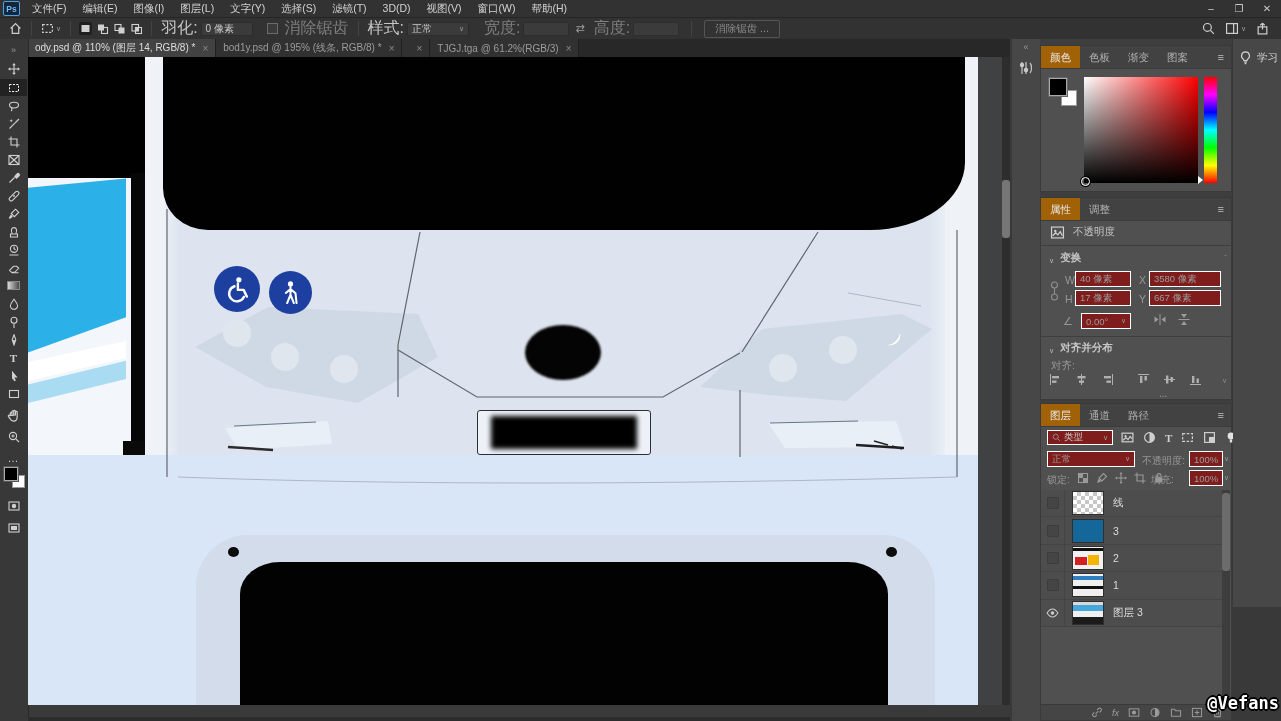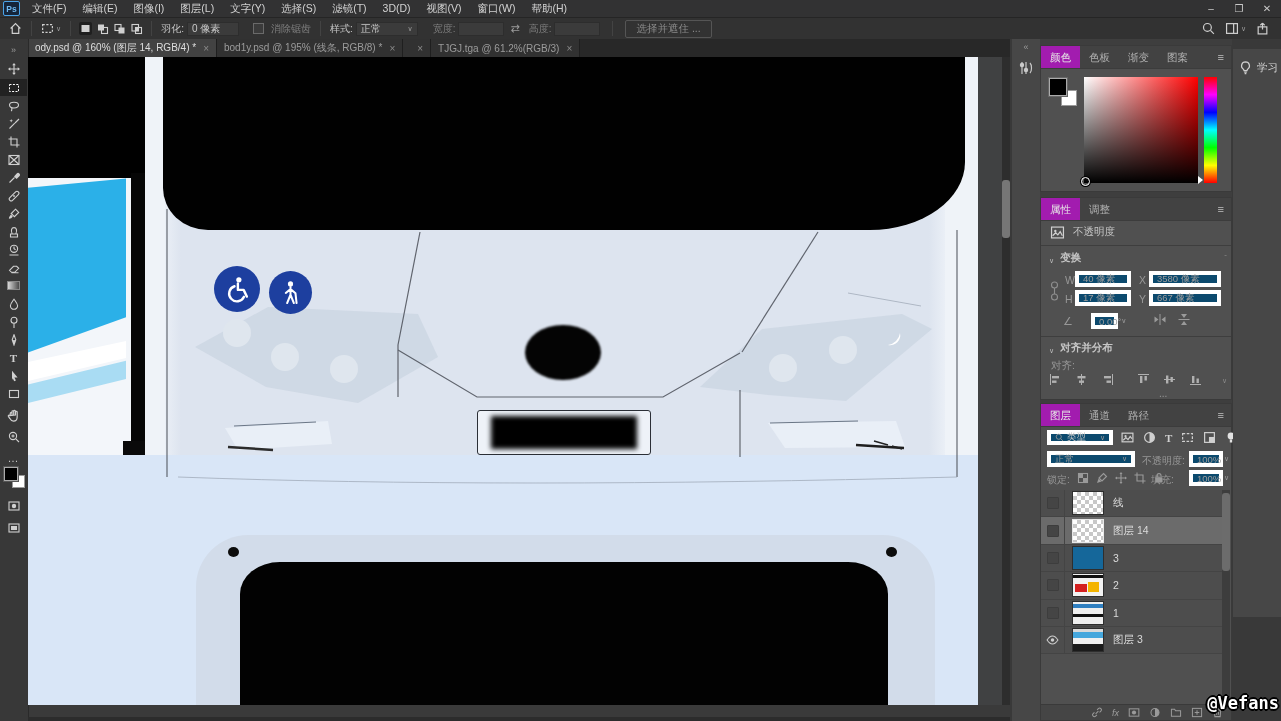--- a/index.html
+++ b/index.html
@@ -15,21 +15,21 @@
   
   #menubar{left:0;top:0;width:1281px;height:17px;background:#323233;border-bottom:1px solid #252525;display:flex;align-items:center}
   .menu-item{padding:0 8px;font-size:10.5px;color:#d2d2d2;line-height:17px}
   #pslogo{width:15px;height:13px;margin:0 4px 0 3px;border:1px solid #4aa3e8;border-radius:2px;color:#6fb9f0;
           font-size:8.5px;font-weight:bold;display:flex;align-items:center;justify-content:center;background:#15253a}
   #winctl{margin-left:auto;display:flex;align-items:center;height:17px}
   .wbtn{width:28px;text-align:center;color:#c9c9c9;font-size:10px;line-height:17px}
   #optionsbar{left:0;top:18px;width:1281px;height:21px;background:#323232;border-bottom:1px solid #242424;display:flex;align-items:center}
   .osep{width:1px;height:15px;background:#434343;margin:0 6px}
   .obtn{display:flex;align-items:center;justify-content:center;height:18px;padding:0 3px}
-  .olbl{font-size:10px;color:#c6c6c6;margin:0 3px}
+  .olbl{font-size:16px;color:#c6c6c6;margin:0 3px}
   .odim{color:#7e7e7e}
   .oinput{background:#3b3b3b;border:1px solid #2d2d2d;height:14px;display:flex;align-items:center;padding:0 4px;font-size:10px;color:#c9c9c9;min-width:40px;box-sizing:border-box}
   .ochk{width:9px;height:9px;border:1px solid #6a6a6a;background:#3b3b3b;margin-right:4px}
   .modebox{width:13px;height:13px;margin:0 2px;display:flex;align-items:center;justify-content:center;border-radius:2px}
   .modebox.on{background:#1f1f1f}
   
   #tabbar{left:28px;top:39px;width:982px;height:18px;background:#282828;display:flex;border-bottom:1px solid #202020}
   .doc-tab{display:flex;align-items:center;padding:0 7px;background:#313131;border-right:1px solid #1f1f1f;font-size:10px;color:#9b9b9b;white-space:nowrap}
   .doc-tab.active{background:#424242;color:#dedede}
   .tab-x{margin-left:7px;color:#8a8a8a;font-size:10px}
@@ -40,25 +40,25 @@
   
   #viewport{left:28px;top:57px;width:982px;height:648px;background:#454647;overflow:hidden}
   #statusbar{left:28px;top:705px;width:982px;height:12px;background:#3a3a3a;display:flex;align-items:center;font-size:9.5px;color:#b7b7b7}
   #hscroll{left:28px;top:717px;width:982px;height:4px;background:#2c2c2c}
   
   #panelbase{left:1010px;top:39px;width:271px;height:682px;background:#393939}
   .pcol{position:absolute;background:#474747}
   .panel{position:absolute;background:#505050;border:1px solid #3a3a3a;box-sizing:border-box}
   .ptabs{display:flex;background:#424242;height:22px;border-bottom:1px solid #3c3c3c}
   .ptab{padding:0 9px;line-height:22px;font-size:10.5px;color:#b0b0b0}
-  .ptab.on{background:#a21caf;color:#e6e6e6}
+  .ptab.on{background:#a16207;color:#e6e6e6}
   .pmenu{margin-left:auto;color:#c0c0c0;font-size:11px;line-height:22px;padding-right:7px}
   .lbl{font-size:10.5px;color:#c6c6c6}
   .dim{color:#979797}
-  .input{position:absolute;background:#0c4a6e;border:4px solid #ffffff;color:#9c9c9c;font-size:9.5px;display:flex;align-items:center;padding:0 4px;box-sizing:border-box;height:16px}
+  .input{position:absolute;background:#7f1d1d;border:1px solid #ffffff;color:#9c9c9c;font-size:9.5px;display:flex;align-items:center;padding:0 4px;box-sizing:border-box;height:16px}
   .chev{margin-left:auto;font-size:7px;color:#9a9a9a}
   .divline{position:absolute;left:0;width:100%;height:1px;background:#3e3e3e}
   
   .lrow{display:flex;align-items:center;height:26.4px;border-bottom:1px solid #444444;background:#4d4d4d}
   .lrow.sel{background:#6b6b6b}
   .viscell{width:23px;align-self:stretch;border-right:1px solid #444444;display:flex;align-items:center;justify-content:center}
   .visbox{width:10px;height:10px;background:#454545;border:1px solid #3d3d3d;border-radius:1px}
   .lthumb{width:30px;height:22px;margin-left:7px;position:relative;overflow:hidden;border:1px solid #2e2e2e;flex:none}
   .checker{background-color:#ffffff;background-image:linear-gradient(45deg,#c8c8c8 25%,transparent 25%,transparent 75%,#c8c8c8 75%),linear-gradient(45deg,#c8c8c8 25%,transparent 25%,transparent 75%,#c8c8c8 75%);background-size:8px 8px;background-position:0 0,4px 4px}
   .lname{margin-left:9px;font-size:10.5px;color:#dadada;white-space:nowrap}
@@ -141,21 +141,21 @@
       <span>正常</span>
         <span class="chev">∨</span>
       </span>
     <span style="width:12px"></span>
     <span class="olbl odim">宽度:</span>
     <span class="oinput" style="width:46px"></span>
     <span class="olbl" style="color:#9a9a9a;font-size:11px;margin:0 6px">⇄</span>
     <span class="olbl odim">高度:</span>
     <span class="oinput" style="width:46px"></span>
     <span class="osep" style="margin:0 12px"></span>
-    <span style="border:1px solid #555;border-radius:2px;padding:1px 10px;font-size:10.5px;color:#8a8a8a">选择并遮住 ...</span>
+    <span style="border:1px solid #555;border-radius:2px;padding:1px 10px;font-size:10.5px;color:#8a8a8a">消除锯齿 ...</span>
     <span style="margin-left:auto;display:flex;align-items:center;gap:10px;padding-right:12px">
       <span>
           <svg width="13" height="13" viewBox="0 0 12 12">
             <circle cx="5" cy="5" r="3.6" class="ic"></circle>
             <path class="ic" d="M7.8 7.8L11 11"></path>
           </svg>
         </span>
       <span style="display:flex;align-items:center">
           <svg width="14" height="13" viewBox="0 0 12 12">
             <rect x="1" y="1.5" width="10" height="9" class="ic"></rect>
@@ -167,21 +167,21 @@
           <svg width="13" height="13" viewBox="0 0 12 12">
             <rect x="2" y="4.5" width="8" height="6.5" class="ic"></rect>
             <path class="ic" d="M6 1v6M6 1L4 3M6 1l2 2"></path>
           </svg>
         </span>
     </span>
   </div>
 
   <div id="tabbar" class="abs">
     <div class="doc-tab active">
-      <span>ody.psd @ 160% (图层 14, RGB/4) *</span>
+      <span>ody.psd @ 110% (图层 14, RGB/8) *</span>
         <span class="tab-x">×</span>
       </div>
     <div class="doc-tab">
       <span>bod1y.psd @ 195% (线条, RGB/8) *</span>
         <span class="tab-x">×</span>
       </div>
     <div class="doc-tab">
         <span class="tab-x">×</span>
       </div>
     <div class="doc-tab">
@@ -479,21 +479,21 @@
         </svg>
       <span class="lbl dim abs" style="left:24px;top:76px">W</span>
       <div class="input" style="left:34px;top:73px;width:56px">40 像素</div>
       <span class="lbl dim abs" style="left:98px;top:76px">X</span>
       <div class="input" style="left:108px;top:73px;width:72px">3580 像素</div>
       <span class="lbl dim abs" style="left:24px;top:95px">H</span>
       <div class="input" style="left:34px;top:92px;width:56px">17 像素</div>
       <span class="lbl dim abs" style="left:98px;top:95px">Y</span>
       <div class="input" style="left:108px;top:92px;width:72px">667 像素</div>
       <span class="lbl dim abs" style="left:22px;top:117px;font-size:11px">∠</span>
-      <div class="input" style="left:50px;top:115px;width:27px">
+      <div class="input" style="left:40px;top:115px;width:50px">
           <span>0.00°</span>
           <span class="chev">∨</span>
         </div>
       <svg class="abs" style="left:112px;top:115px" width="14" height="13" viewBox="0 0 13 13">
           <path d="M6.5 1v11" stroke="#9a9a9a" fill="none"></path>
           <path d="M1 3.5L5 6.5 1 9.5zM12 3.5L8 6.5 12 9.5z" fill="#9a9a9a"></path>
         </svg>
       <svg class="abs" style="left:136px;top:115px" width="14" height="13" viewBox="0 0 13 13">
           <path d="M1 6.5h11" stroke="#9a9a9a" fill="none"></path>
           <path d="M3.5 1L6.5 5 9.5 1zM3.5 12L6.5 8 9.5 12z" fill="#9a9a9a"></path>
@@ -619,27 +619,20 @@
         </div>
       <span class="abs chev" style="left:183px;top:70px">∨</span>
 
       <div class="abs" style="left:0;top:86px;width:182px;height:216px;overflow:hidden">
         <div class="lrow">
           <span class="viscell">
               <span class="visbox"></span>
             </span>
           <span class="lthumb checker"></span>
           <span class="lname">线</span>
-          </div>
-        <div class="lrow sel">
-          <span class="viscell">
-              <span class="visbox"></span>
-            </span>
-          <span class="lthumb checker" style="border-color:#e8e8e8"></span>
-          <span class="lname">图层 14</span>
           </div>
         <div class="lrow">
           <span class="viscell">
               <span class="visbox"></span>
             </span>
           <span class="lthumb" style="background:#15679a"></span>
           <span class="lname">3</span>
           </div>
         <div class="lrow">
           <span class="viscell">
@@ -697,21 +690,21 @@
             <rect x="1" y="1.5" width="10" height="9" class="dimic"></rect>
             <path class="dimic" d="M6 3.5v5M3.5 6h5"></path>
           </svg>
         <svg width="11" height="11" viewBox="0 0 12 12">
             <path class="dimic" d="M2.5 3.5h7l-.6 7H3.1zM1.5 3.5h9M4.5 3.5V2h3v1.5M5 5.5v3M7 5.5v3"></path>
           </svg>
       </div>
     </div>
   </div>
 
-  <div class="pcol" style="left:1233px;top:49px;width:48px;height:568px">
+  <div class="pcol" style="left:1233px;top:39px;width:48px;height:568px">
     <div style="display:flex;align-items:center;gap:5px;padding:12px 0 0 6px">
       <svg width="13" height="14" viewBox="0 0 12 13">
           <path class="ic" d="M6 .8a3.7 3.7 0 0 1 2 6.8c-.5.4-.6.9-.6 1.4H4.6c0-.5-.1-1-.6-1.4A3.7 3.7 0 0 1 6 .8z"></path>
           <path class="ic" d="M4.8 10.4h2.4M5.2 11.8h1.6"></path>
         </svg>
       <span style="font-size:10.5px;color:#d8d8d8">学习</span>
     </div>
   </div>
 
   <div id="watermark">@Vefans</div>

